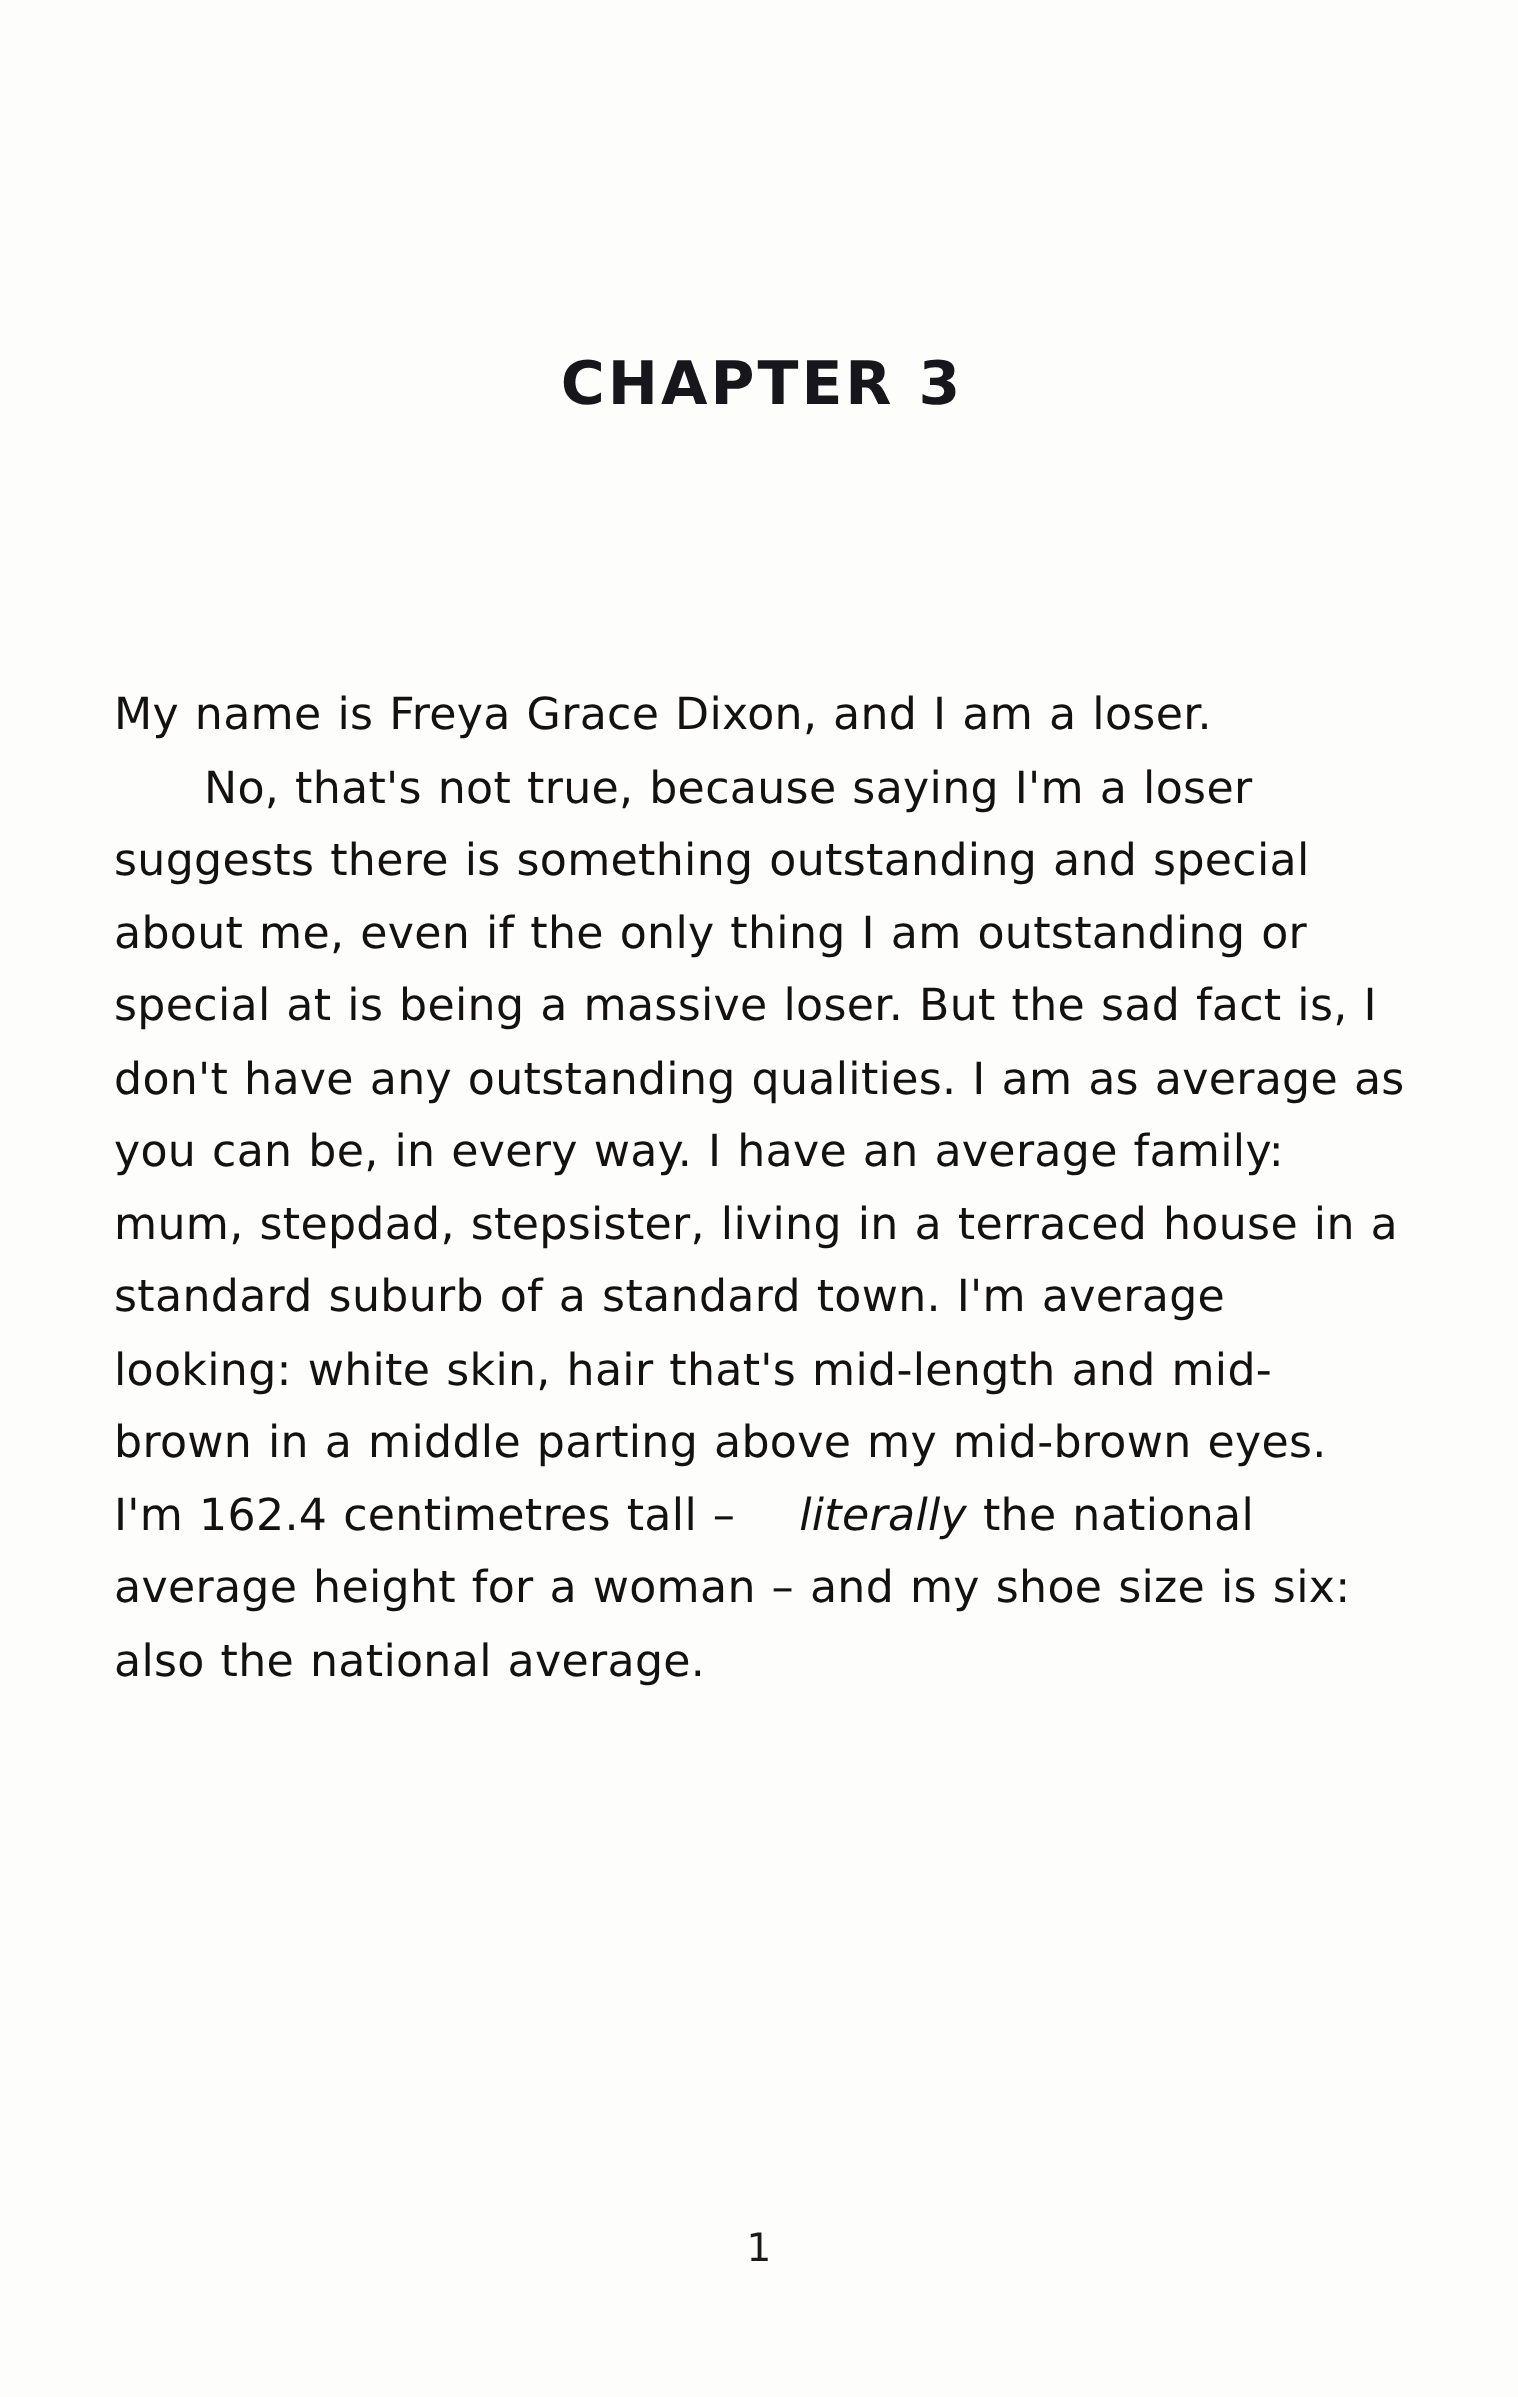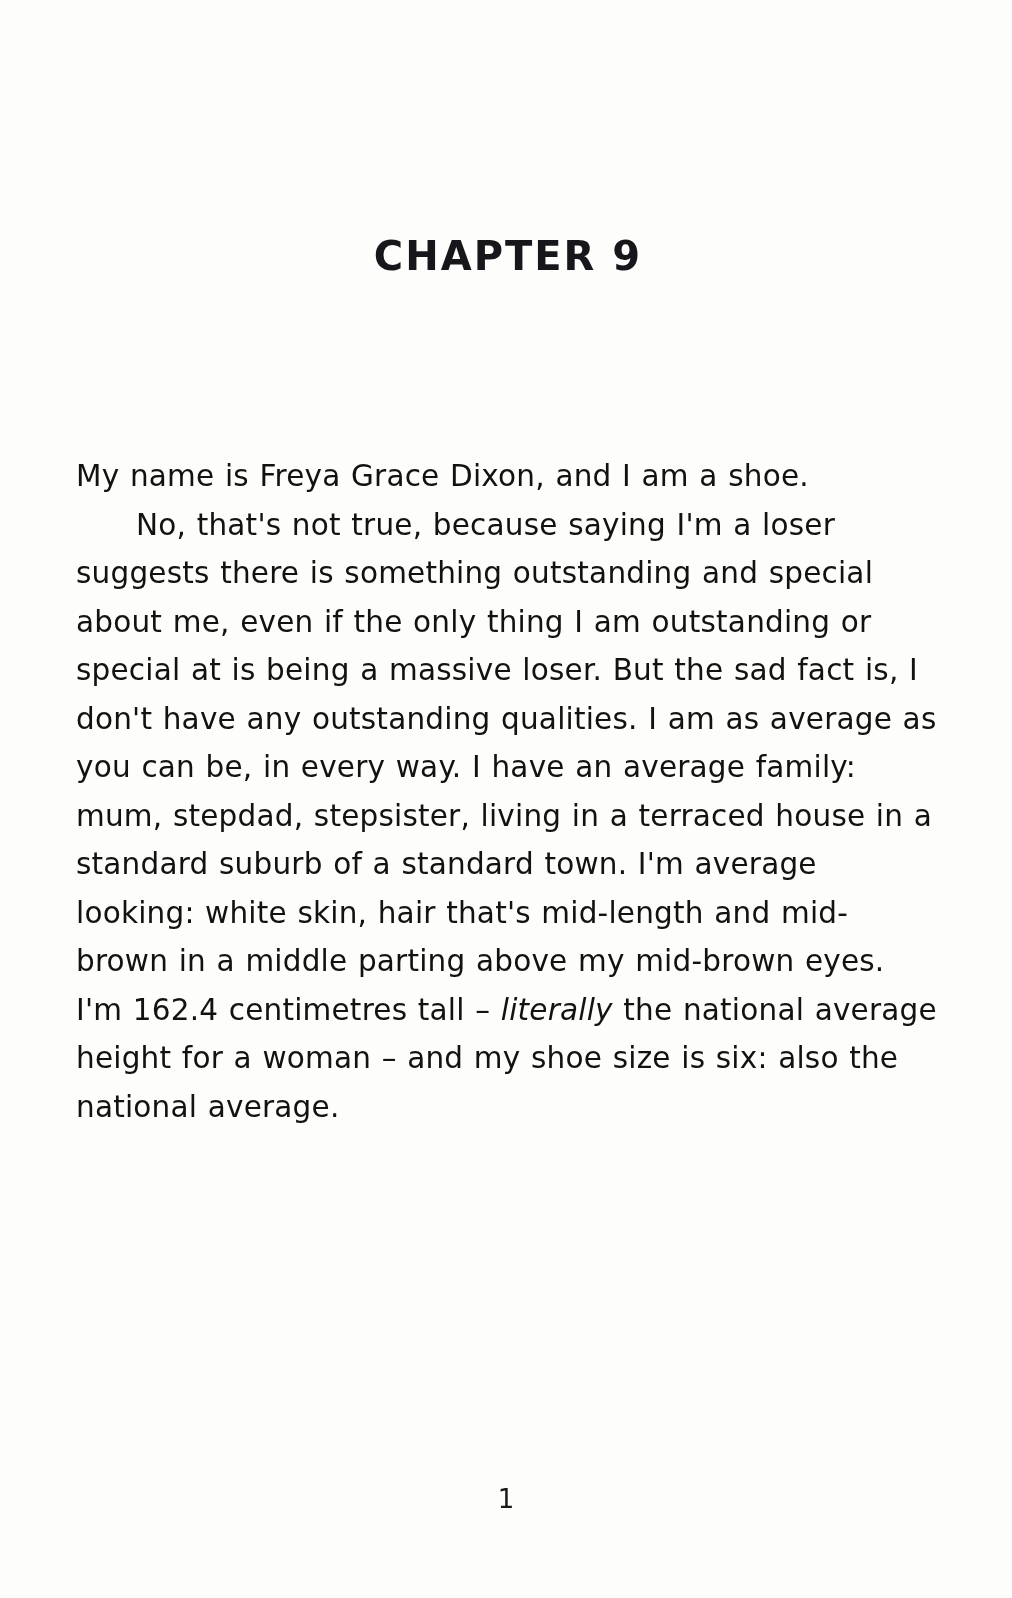--- a/index.html
+++ b/index.html
@@ -46,41 +46,42 @@
     letter-spacing: 0.2px;
     word-spacing: 1px;
   }
   .body-text p {
     margin: 0;
   }
   .body-text p.indent {
     text-indent: 60px;
   }
   .body-text em {
+    margin-left: 32px;
   }
   .page-number {
     position: absolute;
     left: 0;
     right: 0;
     top: 1484px;
     text-align: center;
     font-size: 26px;
     color: #1a1918;
   }
 </style>
 </head>
 <body>
 
 <div class="page">
   <div class="page-inner">
 
-    <h1 class="chapter-title">CHAPTER 9</h1>
+    <h1 class="chapter-title">CHAPTER 3</h1>
 
     <div class="body-text">
-      <p>My name is Freya Grace Dixon, and I am a shoe.</p>
+      <p>My name is Freya Grace Dixon, and I am a loser.</p>
 
       <p class="indent"><span>No, that's not true, because saying I'm a loser suggests there is something outstanding and special about me, even if the only thing I am outstanding or special at is being a massive loser. But the sad fact is, I don't have any outstanding qualities.  I am as average as you can be, in every way.  I have an average family: mum, stepdad, stepsister, living in a terraced house in a standard suburb of a standard town.  I'm average looking: white skin, hair that's mid-length and mid-brown in a middle parting above my mid-brown eyes. I'm 162.4 centimetres tall – </span><em>literally</em><span> the national average height for a woman – and my shoe size is six: also the national average.</span></p>
 
     </div>
   </div>
 
   <div class="page-number">1</div>
 </div>
 
 </body></html>

